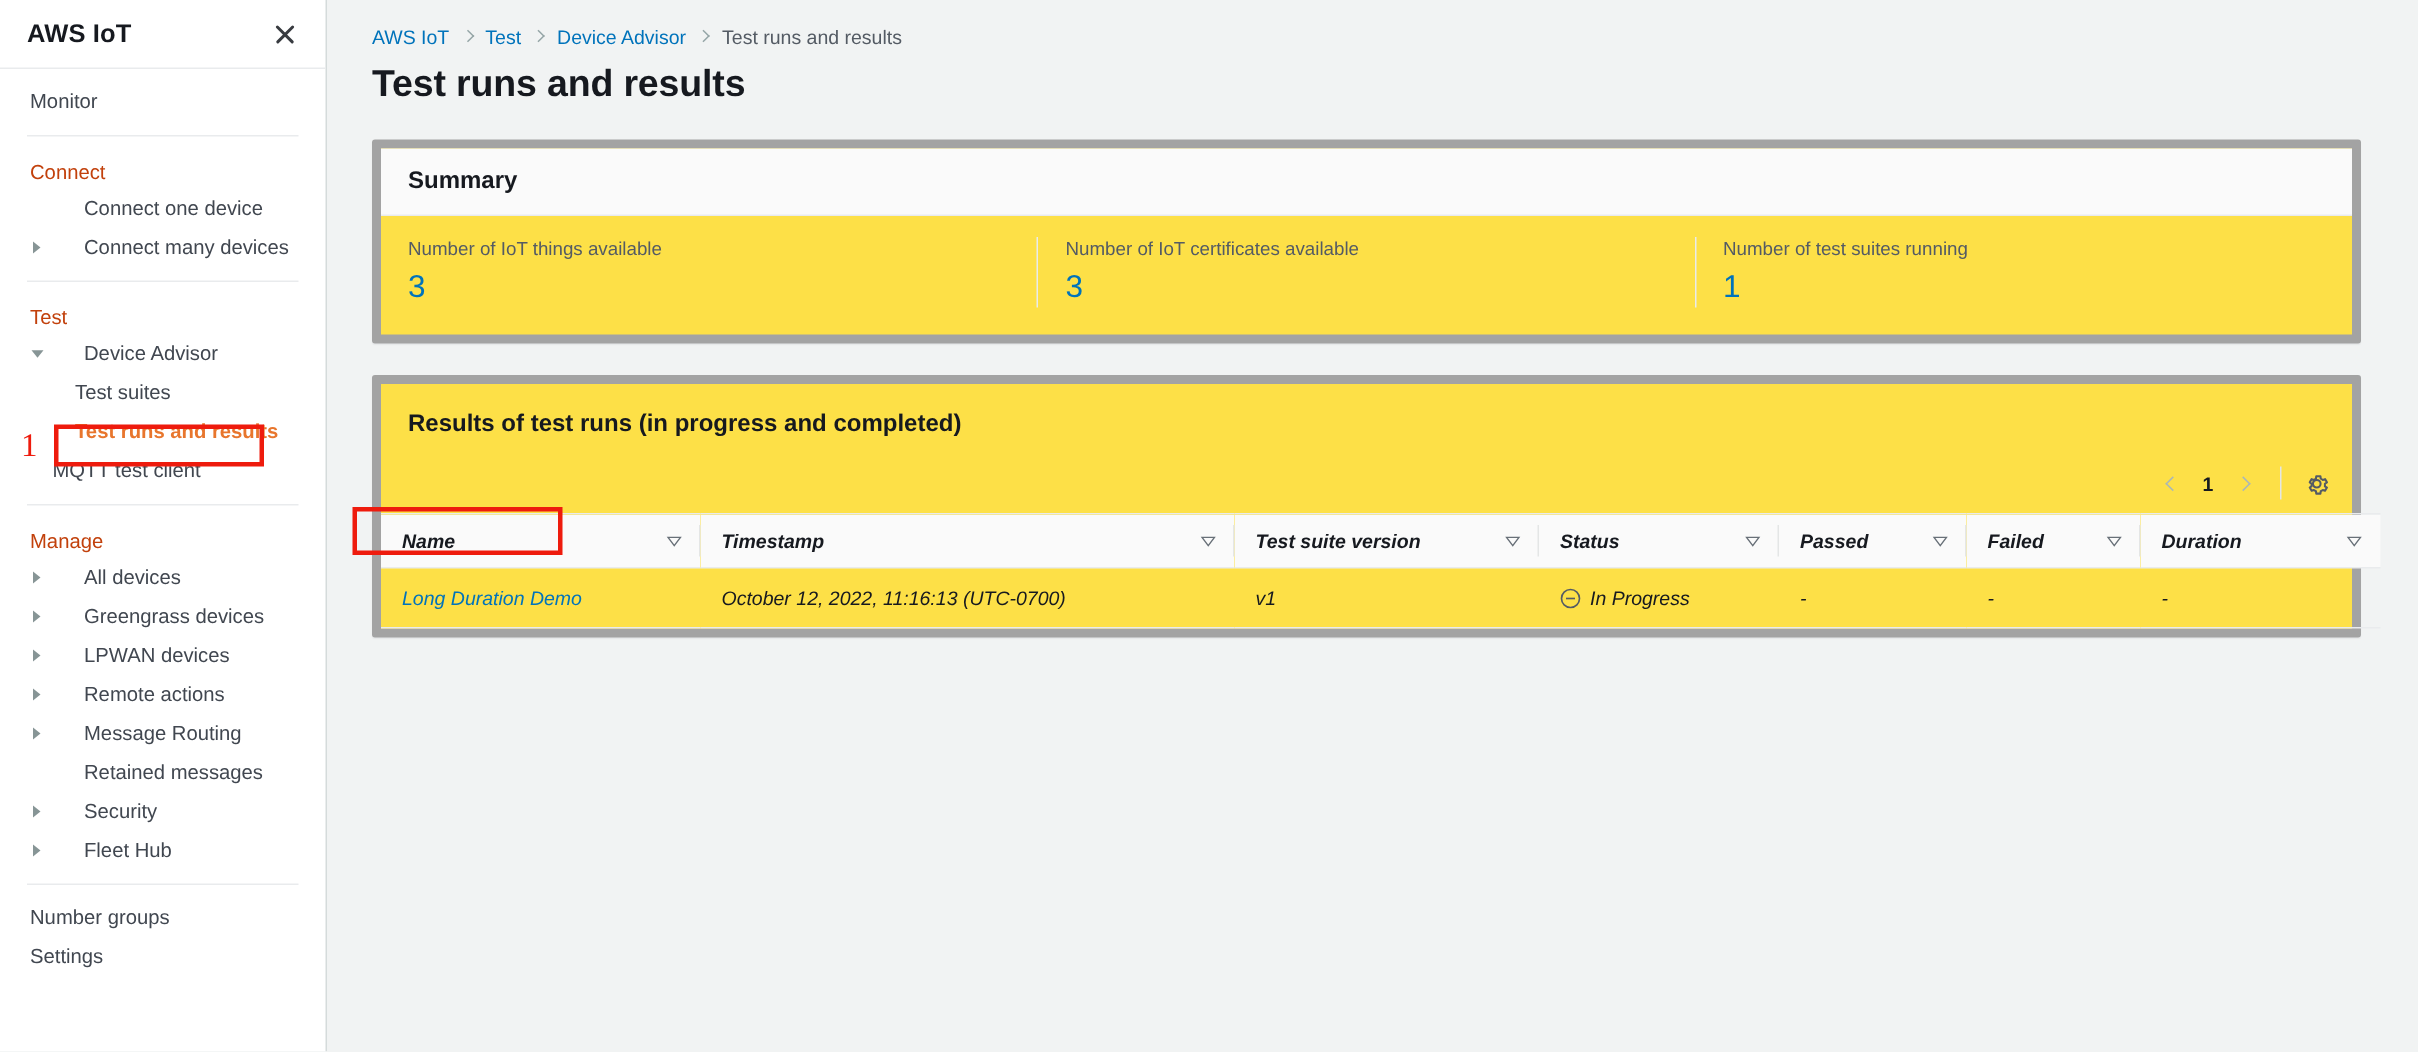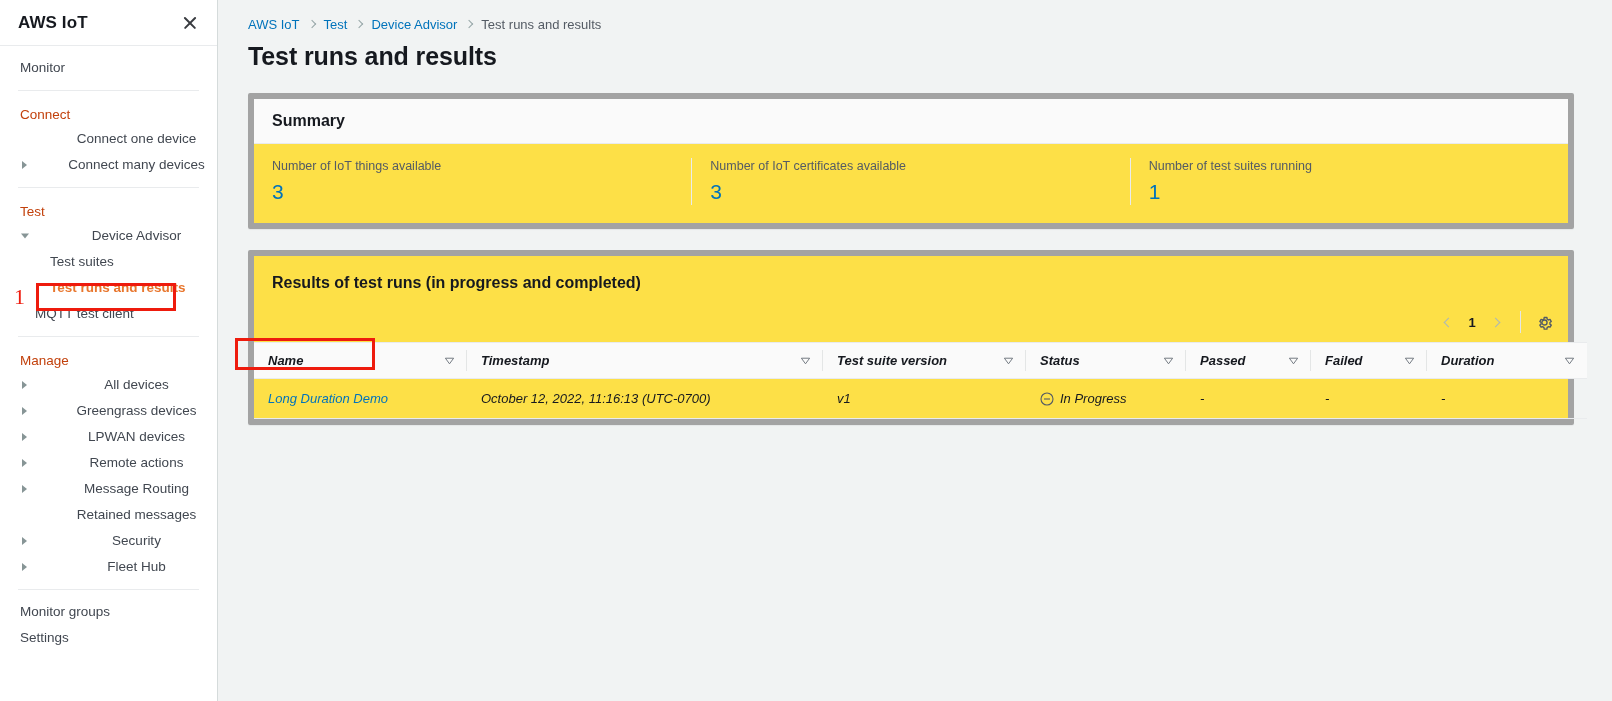--- a/index.html
+++ b/index.html
@@ -50,21 +50,21 @@
   }
   .sb-item {
     display: flex; align-items: center;
     font-size: 13.5px; color: #414750;
     padding: 4px 0 4px 20px;
     line-height: 18px;
     min-height: 23px;
     cursor: pointer;
     position: relative;
   }
-  .sb-item.indent2 { padding-left: 56px; justify-content: center; }
+  .sb-item.indent2 { padding-left: 56px; }
   .sb-item .caret {
     position: absolute; left: 22px; top: 50%; transform: translateY(-50%);
     width: 0; height: 0;
     border-left: 5px solid #879596;
     border-top: 4px solid transparent;
     border-bottom: 4px solid transparent;
   }
   .sb-item .caret.open {
     border-left: 4px solid transparent;
     border-right: 4px solid transparent;
@@ -304,21 +304,21 @@
       <div class="sb-item indent2">
         <span class="caret"></span>
         <span class="lbl">Fleet Hub</span>
       </div>
     </div>
 
     <div class="sb-divider"></div>
 
     <div class="sb-section">
       <div class="sb-item">
-        <span class="lbl">Monitor groups</span>
+        <span class="lbl">Number groups</span>
       </div>
       <div class="sb-item">
         <span class="lbl">Settings</span>
       </div>
     </div>
 
     <div class="anno-box-nav"></div>
     <div class="anno-num anno-num-1">1</div>
   </div>
 

